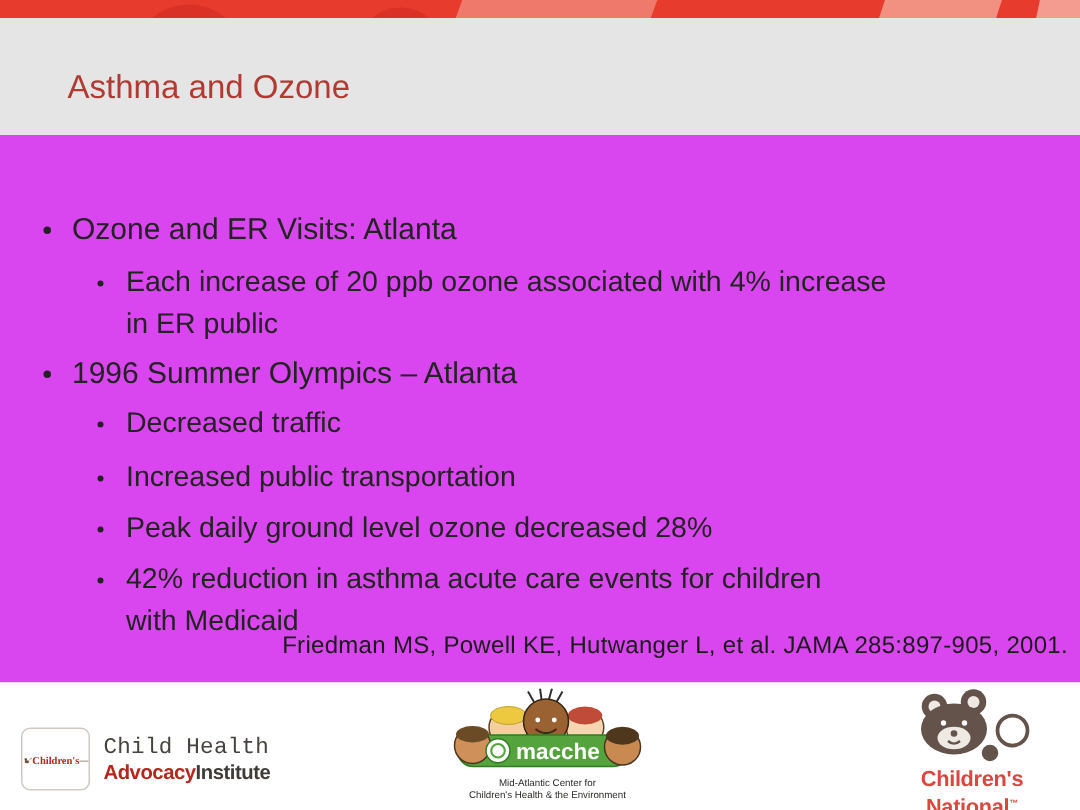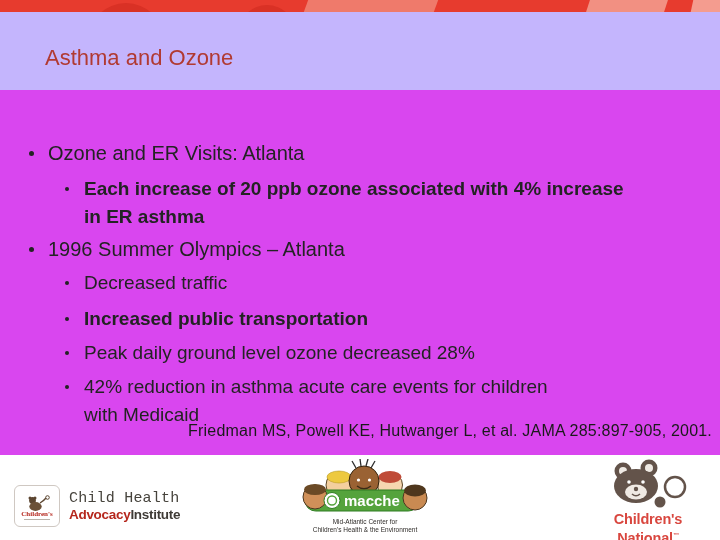--- a/index.html
+++ b/index.html
@@ -14,44 +14,44 @@
   .banner { position:absolute; top:0; left:0; width:720px; height:12px;
             background:#E73B2E; overflow:hidden; }
   .banner .shape { position:absolute; }
   .bs1 { left:88px;  top:3px; width:76px; height:76px; border-radius:50%; background:#D93125; }
   .bs2 { left:238px; top:5px; width:58px; height:58px; border-radius:50%; background:#D93125; }
   .bs3 { left:306px; top:0; width:130px; height:12px; background:#EF7A6B; transform:skewX(-20deg); }
   .bs4 { left:588px; top:0; width:78px;  height:12px; background:#F29082; transform:skewX(-18deg); }
   .bs5 { left:692px; top:0; width:45px;  height:12px; background:#F49C8F; transform:skewX(-12deg); }
 
   
-  .header { position:absolute; top:12px; left:0; width:720px; height:78px; background:#c4b5fd; }
+  .header { position:absolute; top:12px; left:0; width:720px; height:78px; background:#e5e5e5; }
   .title  { margin:0; padding:33px 0 0 45px; font-size:22px; line-height:26px;
             font-weight:normal; color:#B13A32; }
 
   
   .content { position:absolute; top:90px; left:0; width:720px; height:365px;
              background:#d946ef; padding-top:49px; }
   .b { position:relative; color:#232323; }
   .b .line { line-height:28px; }
   .l1 { padding-left:48px; font-size:20px; }
   .l2 { padding-left:84px; font-size:19px; }
   .dot { position:absolute; border-radius:50%; background:#232323; }
   .l1 > .dot { left:29px; top:12px; width:5px; height:5px; }
   .l2 > .dot { left:65px; top:12px; width:4px; height:4px; }
-  .m4 { margin-top:4px; } .m6 { margin-top:6px; } .m8 { margin-top:8px;font-weight:bold; }
+  .m4 { margin-top:4px; } .m6 { margin-top:6px; } .m8 { margin-top:8px; }
   .citation { position:absolute; right:8px; bottom:15px; font-size:16px;
               color:#1a1a1a; letter-spacing:0.2px; }
 
   
   .footer { position:absolute; top:455px; left:0; width:720px; height:85px; background:#ffffff; }
 
   .chai { position:absolute; left:14px; top:30px; display:flex; align-items:center; gap:9px; }
   .chai-card { width:46px; height:42px; background:#fff; border:1px solid #cfc8c2;
-               border-radius:6px; display:flex; flex-direction:column; align-items:center;
+               border-radius:6px; display:flex; flex-direction:row; align-items:center;
                justify-content:center; padding-top:2px; }
   .chai-card-title { font-size:7px; font-weight:bold; color:#B5271D;
                      font-family:"Liberation Serif", serif; line-height:7px; }
   .chai-rule { width:26px; height:1px; background:#b9b2aa; margin-top:1px; }
   .chai-line1 { font-family:Liberation Mono, monospace; font-size:15px; color:#46433c;
                 line-height:16px; letter-spacing:0.2px; }
   .chai-line2 { font-size:13.5px; font-weight:bold; line-height:15px; letter-spacing:-0.3px; }
   .chai-red   { color:#B5271D;text-align:center; }
   .chai-dark  { color:#3f3b36; }
 
@@ -84,21 +84,21 @@
   <div class="content">
 
     <div class="b l1">
       <span class="dot"></span>
       <div class="line">Ozone and ER Visits: Atlanta</div>
     </div>
 
     <div class="b l2 m8">
       <span class="dot"></span>
       <div class="line">Each increase of 20 ppb ozone associated with 4% increase</div>
-      <div class="line">in ER asthma</div>
+      <div class="line">in ER public</div>
     </div>
 
     <div class="b l1 m4">
       <span class="dot"></span>
       <div class="line">1996 Summer Olympics – Atlanta</div>
     </div>
 
     <div class="b l2 m6">
       <span class="dot"></span>
       <div class="line">Decreased traffic</div>

